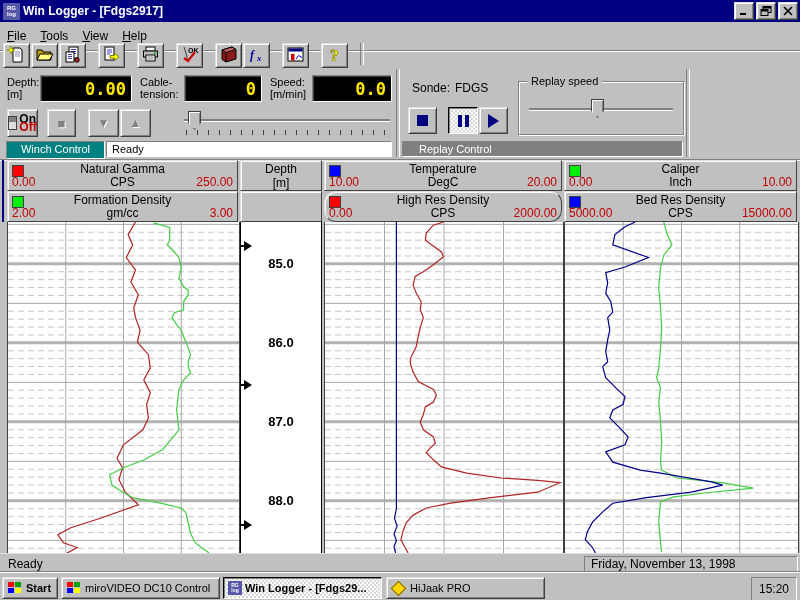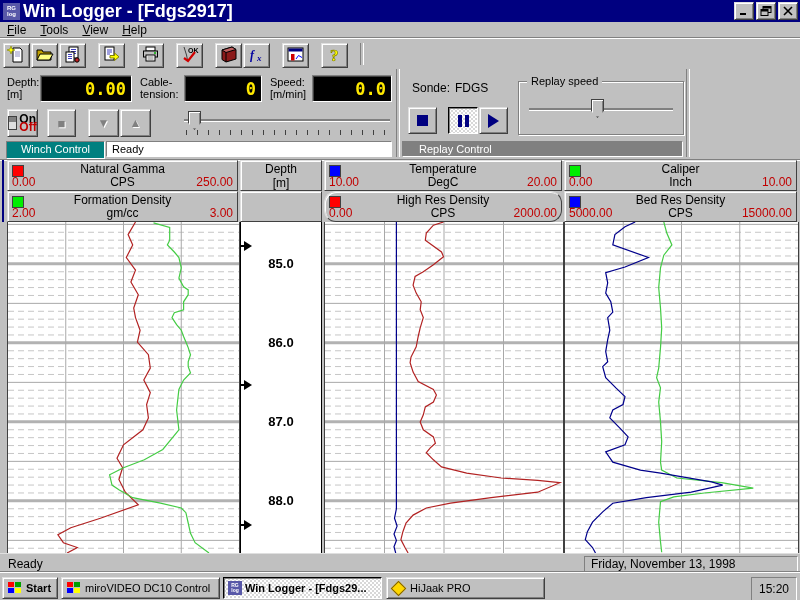--- a/index.html
+++ b/index.html
@@ -10,24 +10,24 @@
   .r{border:1px solid;border-color:#dfdfdf #404040 #404040 #dfdfdf;
      box-shadow:inset 1px 1px 0 #fff, inset -1px -1px 0 #808080;background:#c0c0c0;}
   .sunk{border:1px solid;border-color:#808080 #fff #fff #808080;}
   .pressed{border:1px solid;border-color:#000 #fff #fff #000;
      box-shadow:inset 1px 1px 0 #808080;
      background:repeating-conic-gradient(#ffffff 0 25%,#d8d8d8 0 50%) 0 0/4px 4px;}
   
   .titlebar{top:0;left:0;width:800px;height:22px;background:#000080;display:flex;align-items:center;padding:0 2px;box-sizing:border-box;}
   .appicon{width:17px;height:17px;background:#5858a8;color:#fff;font-size:6px;line-height:6px;
      text-align:center;margin:0 3px 0 1px;display:flex;flex-direction:column;justify-content:center;font-weight:bold;}
-  .wtitle{color:#fff;font-weight:bold;font-size:18px;flex:1;}
+  .wtitle{color:#fff;font-weight:bold;font-size:12px;flex:1;}
   .tbtn{width:18px;height:16px;display:flex;align-items:center;justify-content:center;margin-left:2px;}
   
-  .menubar{top:22px;left:0;width:800px;height:16px;border-bottom:1px solid #808080;box-shadow:0 1px 0 #fff;
+  .menubar{top:22px;left:0;width:800px;height:29px;border-bottom:1px solid #808080;box-shadow:0 1px 0 #fff;
      display:flex;align-items:center;box-sizing:border-box;}
   .mitem{padding:2px 7px;font-size:12px;}
   
   .toolbar{top:42px;left:0;width:800px;height:25px;display:flex;align-items:flex-start;padding-top:0;}
   .tbbtn{width:25px;height:23px;display:flex;align-items:center;justify-content:center;}
   .tsep{width:2px;height:22px;border-left:1px solid #808080;border-right:1px solid #fff;margin-left:12px;margin-top:1px;}
   
   .controls{top:67px;left:0;width:800px;height:93px;border-bottom:1px solid #808080;box-shadow:0 1px 0 #fff;box-sizing:border-box;}
   .lbl{font-size:11px;line-height:12px;}
   .lcd{background:#000;color:#ffe900;font-family:"DejaVu Sans Mono",monospace;font-weight:bold;

